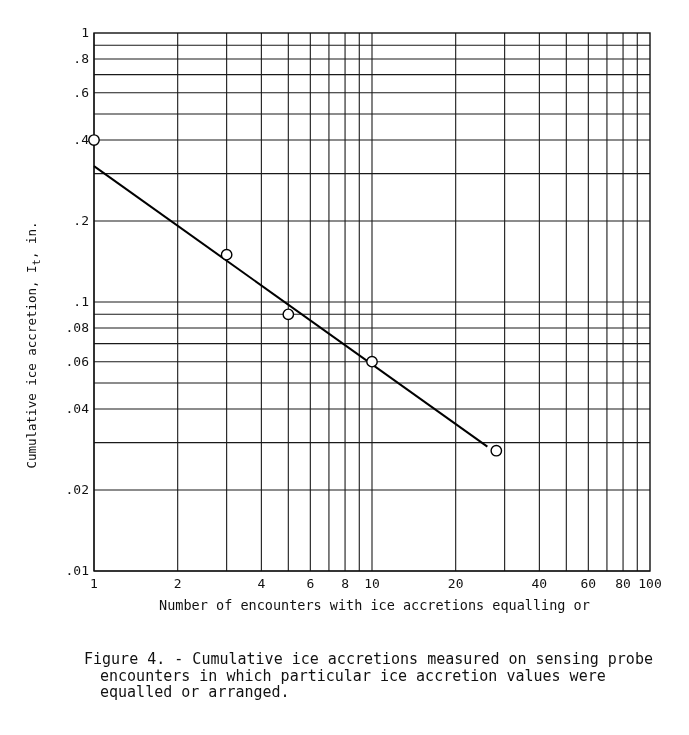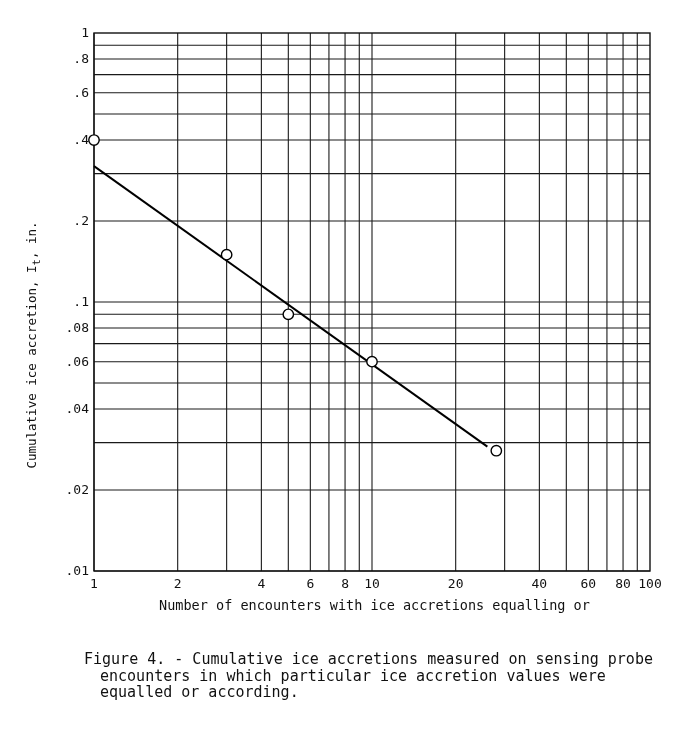--- a/index.html
+++ b/index.html
@@ -101,14 +101,14 @@
   </text>
 </svg>
 
 <div class="xlabel">
   <div>Number of encounters with ice accretions equalling or</div>
 </div>
 
 <div class="caption">
   <span class="first">Figure 4. - Cumulative ice accretions measured on sensing probe</span>
   <span class="cont">encounters in which particular ice accretion values were</span>
-  <span class="cont">equalled or according.</span>
+  <span class="cont">equalled or arranged.</span>
 </div>
 
 </body></html>

